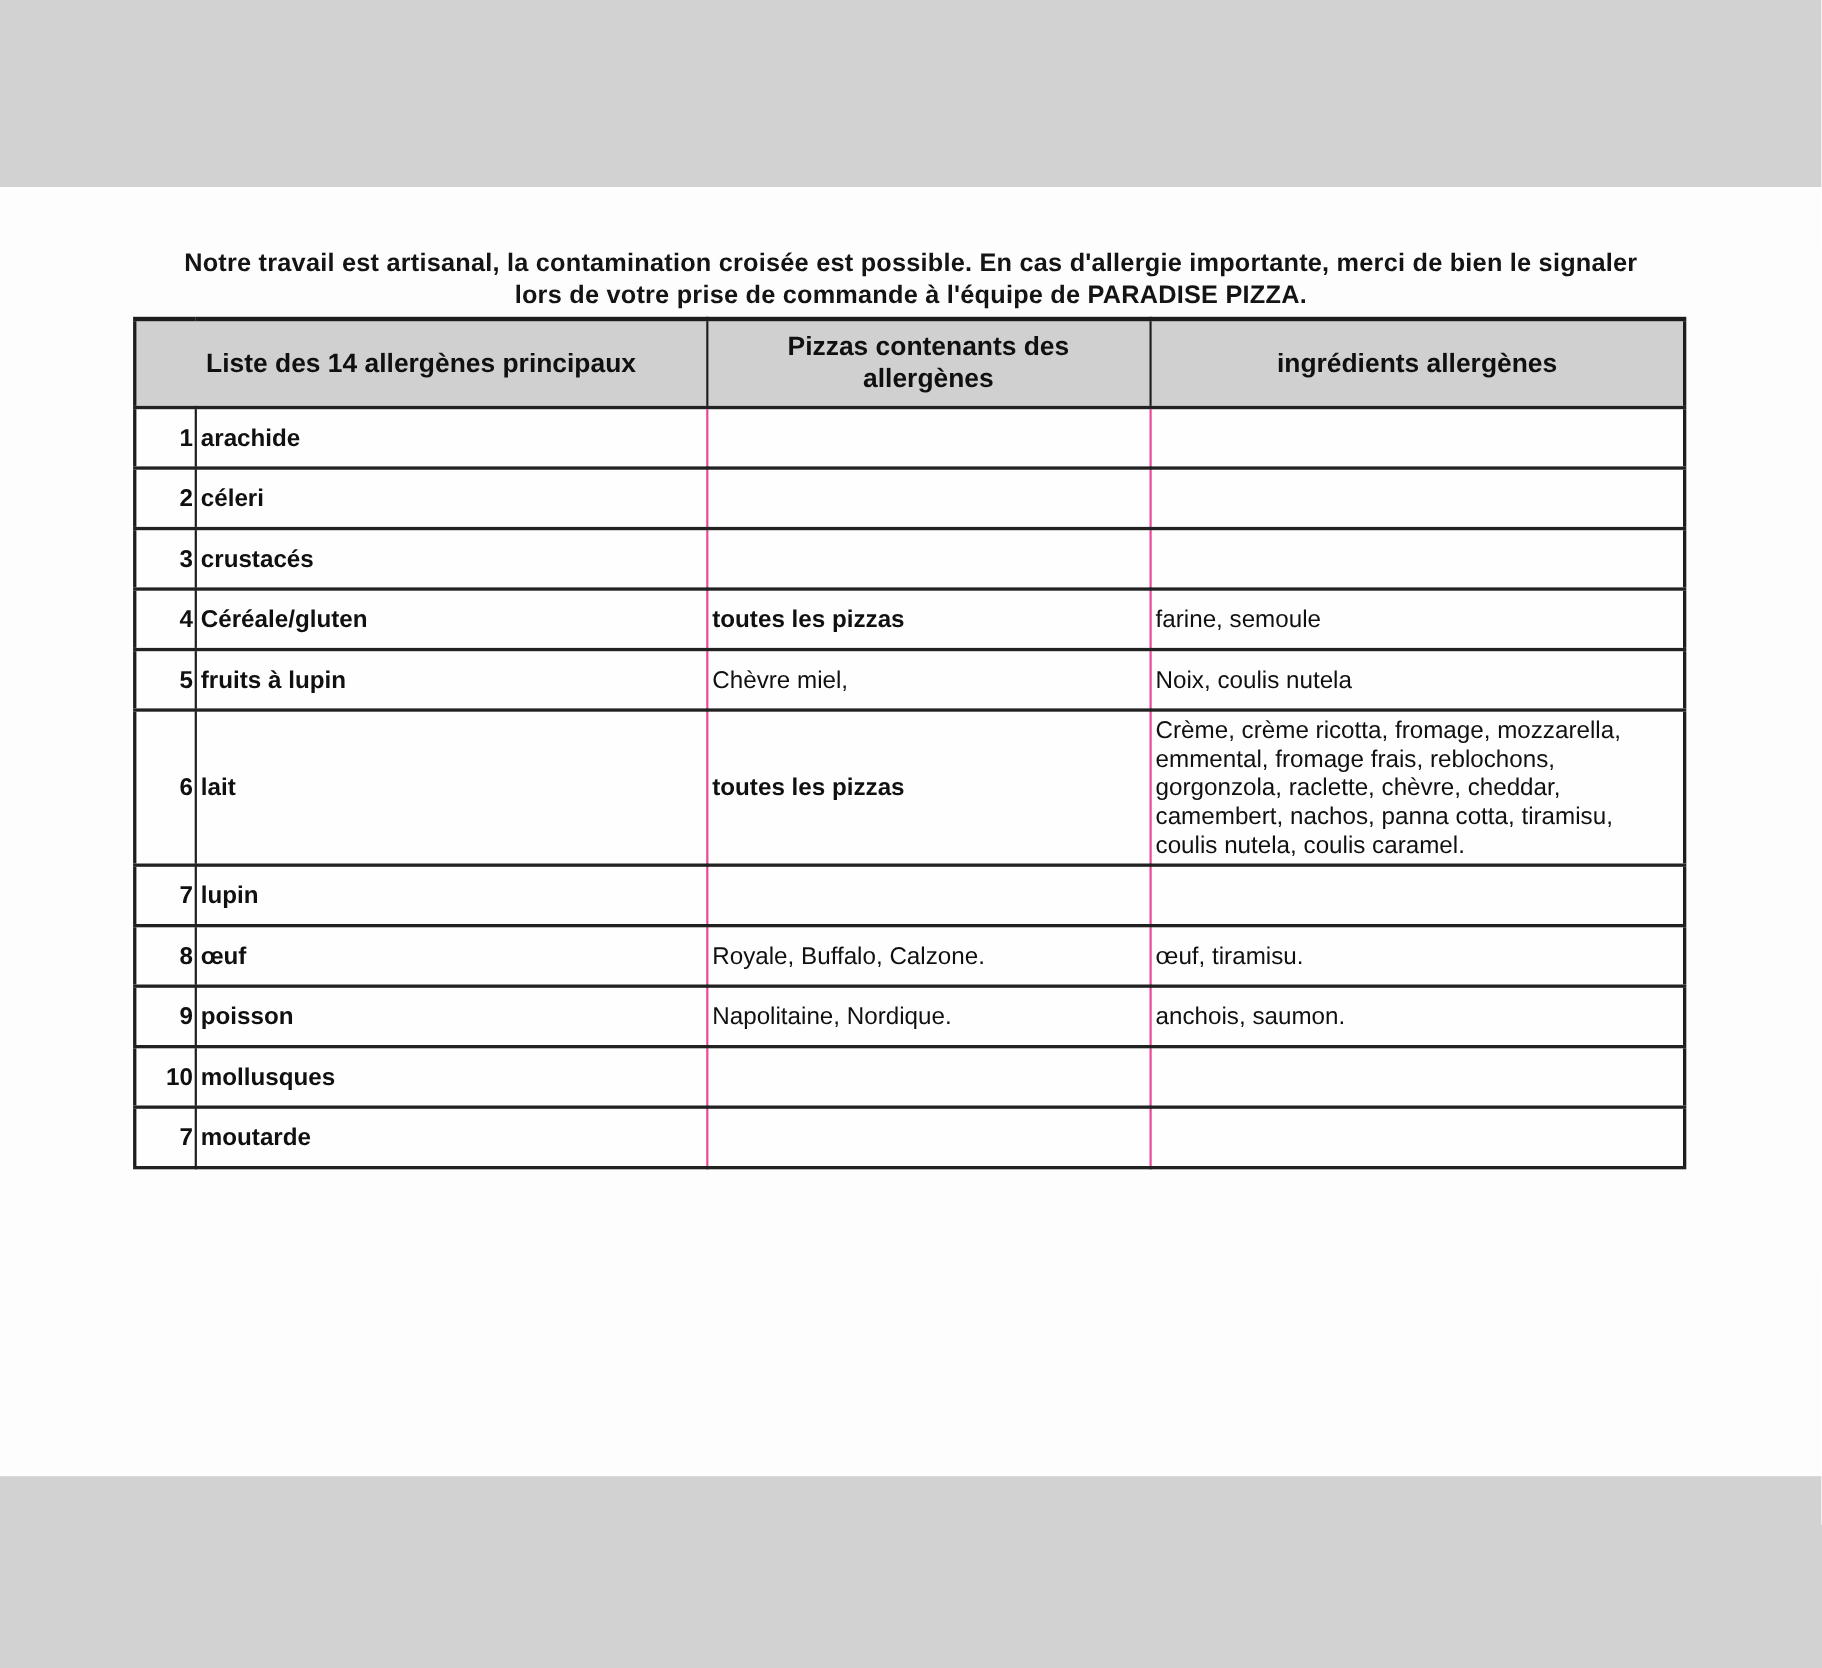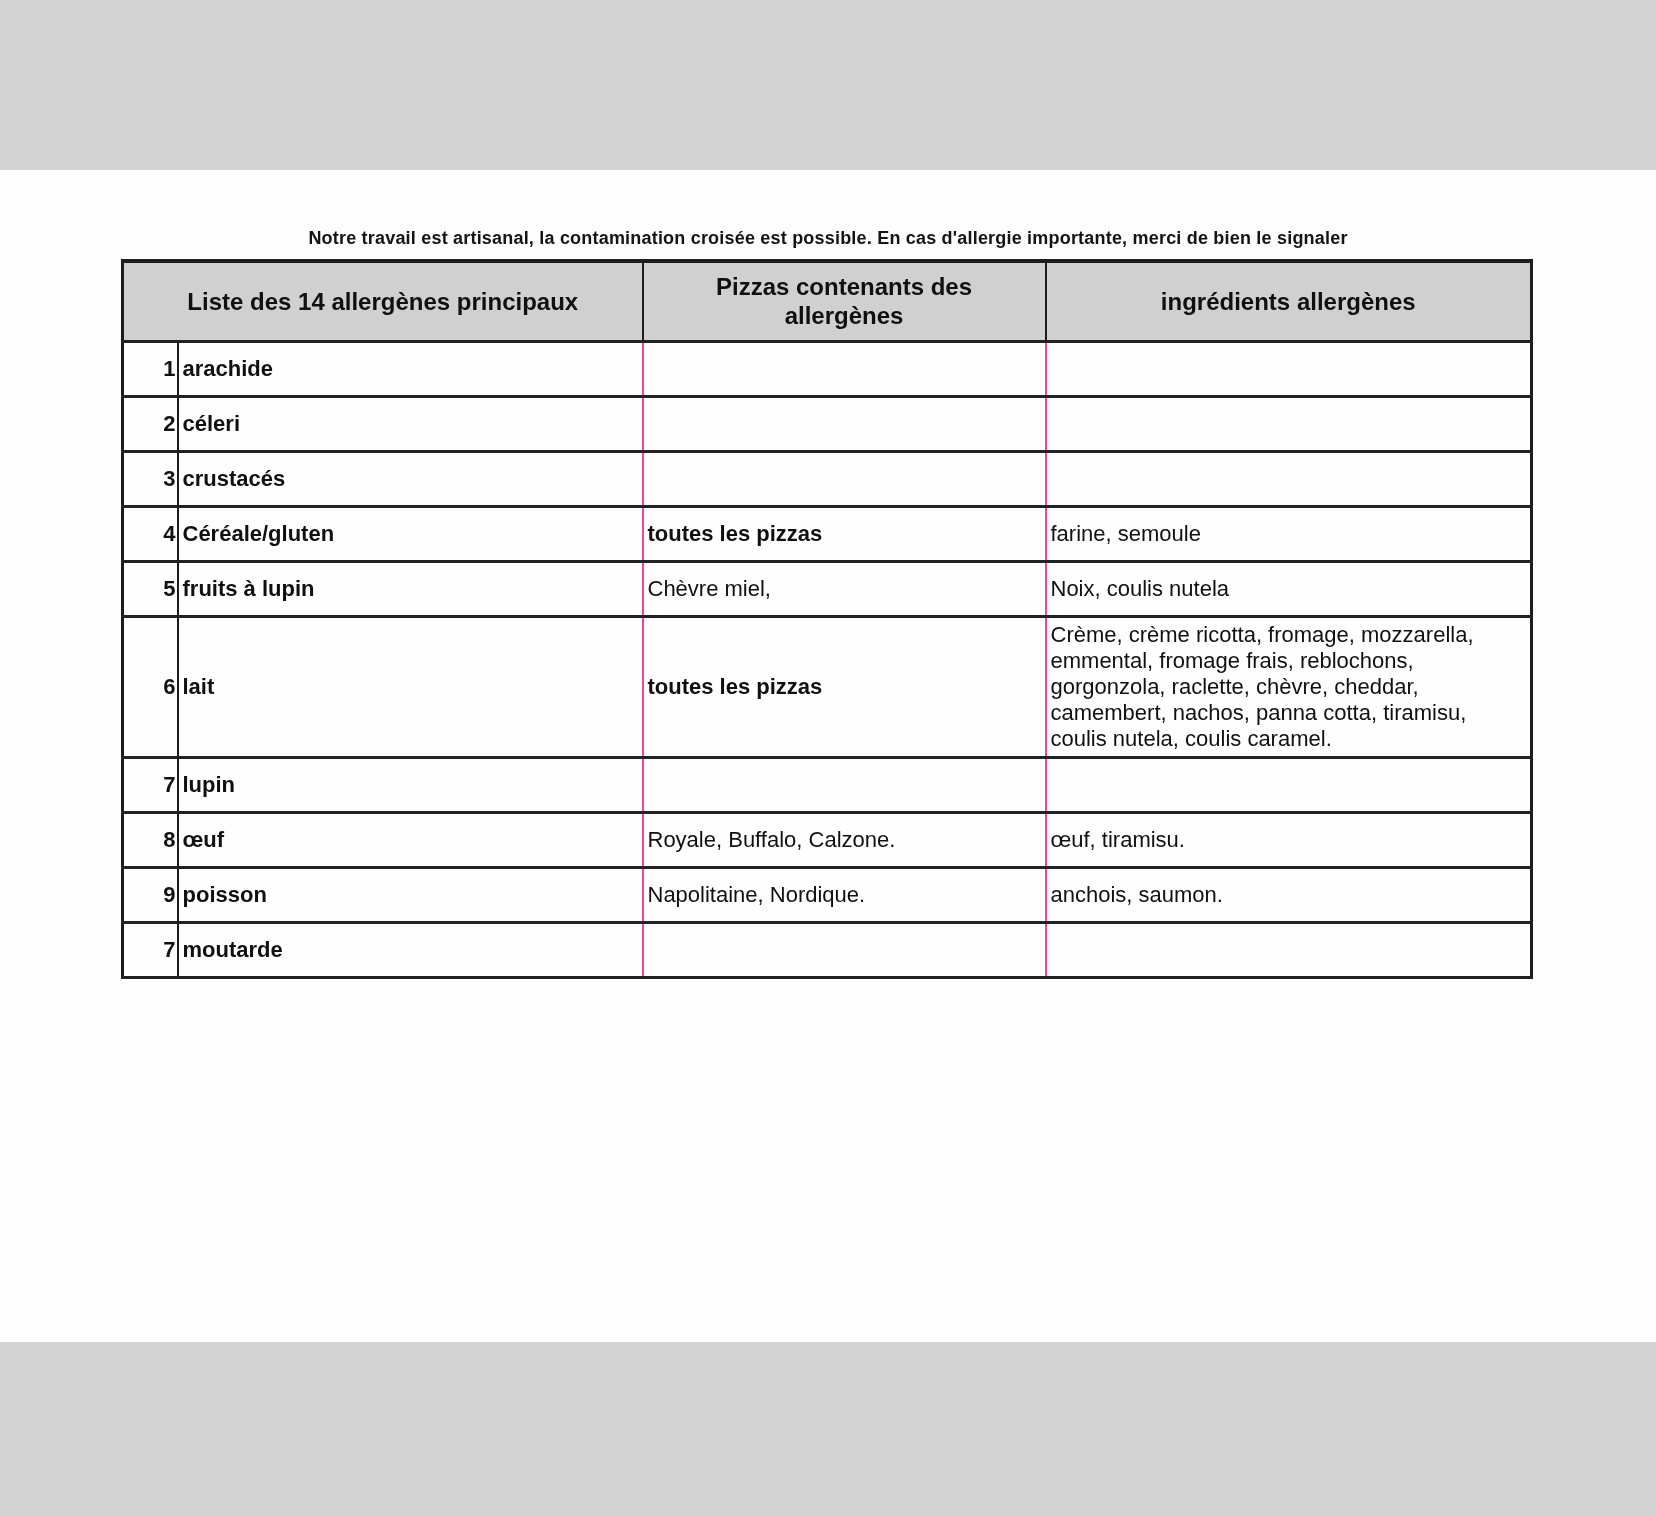--- a/index.html
+++ b/index.html
@@ -21,21 +21,21 @@
     width: 100%;
     height: 1172px;
     background: #fdfdfd;
     box-sizing: border-box;
   }
   .notice {
     margin: 0;
     padding-top: 54px;
     text-align: center;
     font-weight: bold;
-    font-size: 18px;
+    font-size: 23px;
     line-height: 29px;
     color: #141414;
     letter-spacing: 0.2px;
   }
   .notice span { display: block; }
   table.allergens {
     border-collapse: collapse;
     table-layout: fixed;
     width: 1409px;
     margin: 6px 0 0 121px;
@@ -87,20 +87,21 @@
   td.pizzas.bold { font-weight: bold; }
 </style>
 </head>
 <body>
 
 <div class="band top"></div>
 
 <div class="page">
   <p class="notice">
     <span>Notre travail est artisanal, la contamination croisée est possible. En cas d'allergie importante, merci de bien le signaler</span>
+    <span>lors de votre prise de commande à l'équipe de PARADISE PIZZA.</span>
   </p>
 
   <table class="allergens">
     <colgroup>
       <col class="c-num">
         <col class="c-name">
         <col class="c-piz">
         <col class="c-ing">
     </colgroup>
     <thead>
@@ -159,20 +160,26 @@
           <td class="pizzas">Royale, Buffalo, Calzone.</td>
           <td class="ingr">œuf, tiramisu.</td>
         </tr>
         <tr>
           <td class="num">9</td>
           <td class="name">poisson</td>
           <td class="pizzas">Napolitaine, Nordique.</td>
           <td class="ingr">anchois, saumon.</td>
         </tr>
         <tr>
+          <td class="num">10</td>
+          <td class="name">mollusques</td>
+          <td class="pizzas"></td>
+          <td class="ingr"></td>
+        </tr>
+        <tr>
           <td class="num">7</td>
           <td class="name">moutarde</td>
           <td class="pizzas"></td>
           <td class="ingr"></td>
         </tr>
       </tbody>
   </table>
 </div>
 
 <div class="band bottom"></div>

